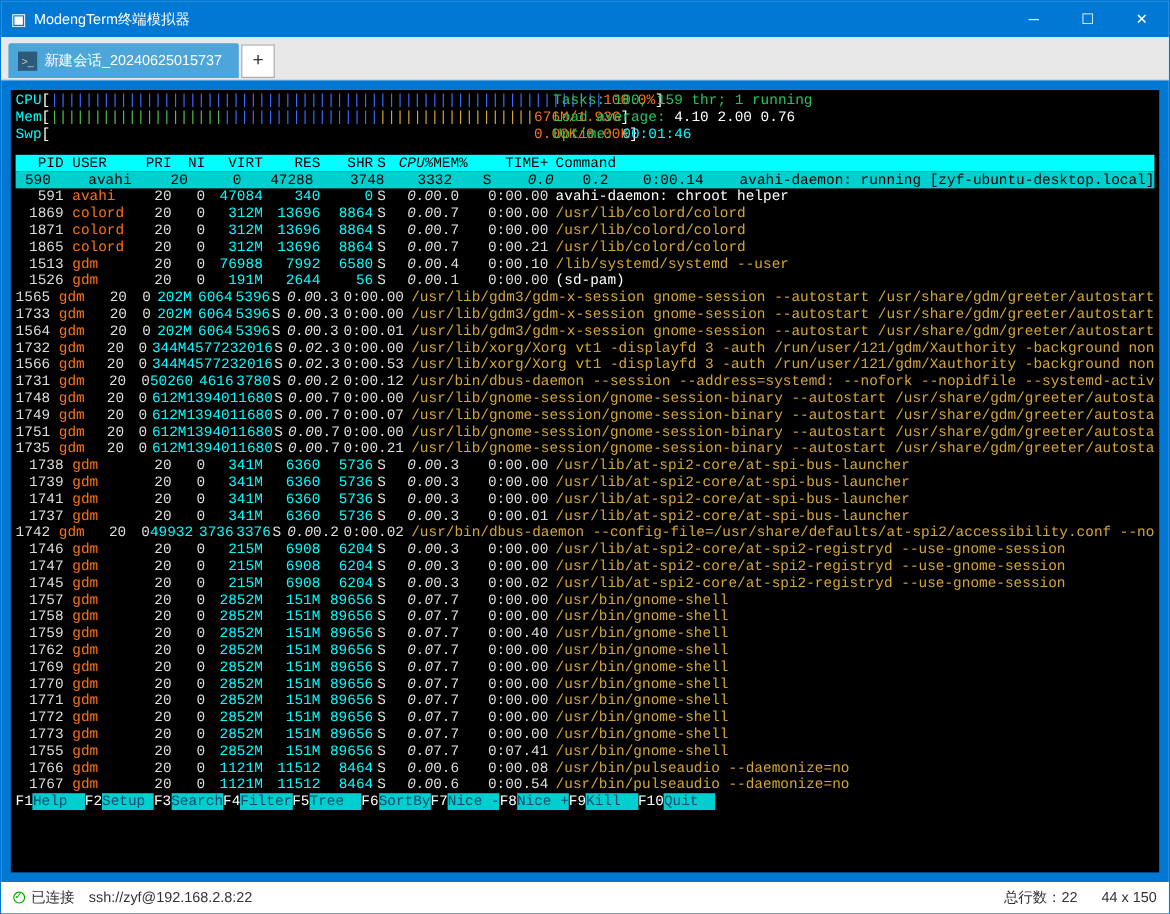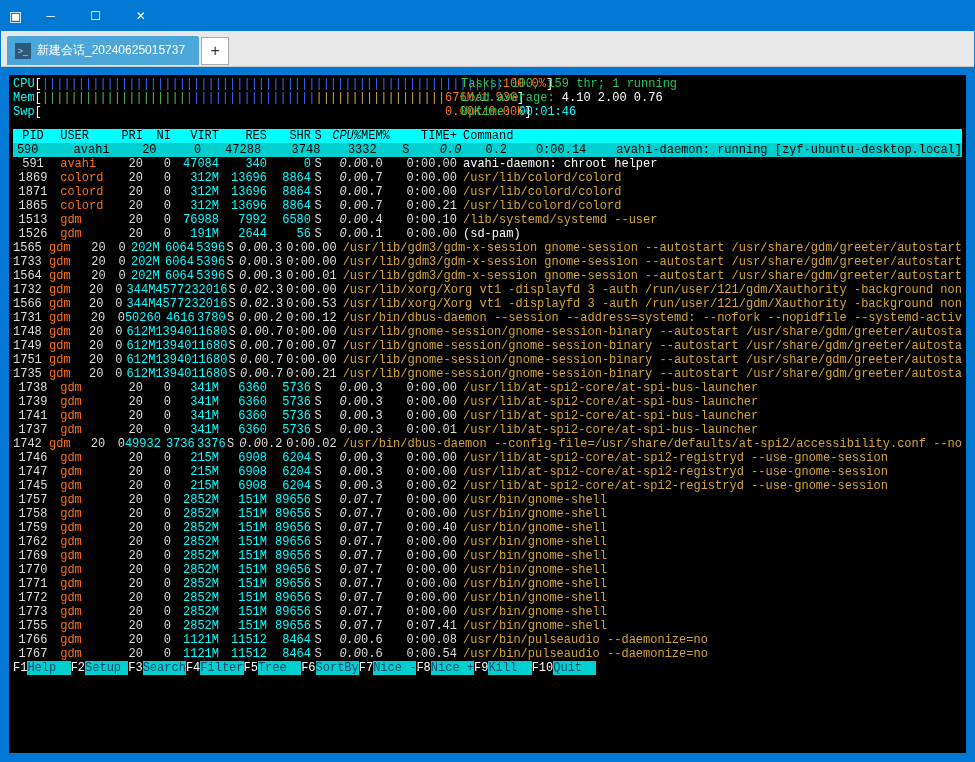--- a/index.html
+++ b/index.html
@@ -15,21 +15,21 @@
 .addtab { width: 28px; height: 28px; display: flex; align-items: center; justify-content: center; border: 1px solid #aaa; background: #fff; font-size: 16px; color:#333;}
 .term-outer { flex: 1; background: #0078d4; padding: 8px; overflow: hidden; }
 .term { width: 100%; height: 100%; background: #000; font-family: "Consolas","Courier New",monospace; font-size: 12px; line-height: 14px; color: #ddd; overflow: hidden; white-space: pre; padding: 2px 4px; }
 .statusbar { height: 26px; background: #fff; display: flex; align-items: center; padding: 0 10px; font-size: 12px; color: #333; }
 .statusbar .dot { width: 10px; height: 10px; border: 1.5px solid #0a0; border-radius: 50%; margin-right: 5px; position: relative; }
 .statusbar .dot::after { content:"✓"; color:#0a0; font-size:8px; position:absolute; left:0; top:-2px;}
 .statusbar .spacer { flex: 1; }
 
 .hrow { display: flex; }
 .hrow span { display: inline-block; }
-.c-pid{width:40px;text-align:center;}
+.c-pid{width:40px;text-align:right;}
 .c-user{width:62px;color:#444;text-align:left;}
 .c-pri{width:28px;text-align:right;}
 .c-ni{width:28px;text-align:right;}
 .c-virt{width:48px;text-align:right;}
 .c-res{width:48px;text-align:right;}
 .c-shr{width:44px;text-align:right;}
 .c-s{width:14px;text-align:center;}
 .c-cpu{width:36px;text-align:right;font-style:italic;}
 .c-mem{width:36px;}
 .c-time{width:60px;text-align:right;}
@@ -45,30 +45,42 @@
 .fn-bar{color:#fff;}
 .fn-bar .lbl{background:#00cfcf;color:#0c4a6e;}
 </style>
 </head>
 <body>
 
 <div class="window">
 
   <div class="titlebar">
     <span class="icon">▣</span>
+    <span class="title">ModengTerm终端模拟器</span>
     <div class="winbtn">─</div>
     <div class="winbtn">☐</div>
     <div class="winbtn">✕</div>
   </div>
 
   <div class="tabbar">
     <div class="tab">
       <span class="tabicon">&gt;_</span>
       <span>新建会话_20240625015737</span>
     </div>
     <div class="addtab">+</div>
   </div>
 
   <div class="term-outer">
     <div class="term" id="term"><div class="hrow"><span style="width:448px"><span class="clr-teal">CPU</span><span class="clr-white">[</span><span style="color:#3a6aff">||||||||||||||||||||||||||||||||||||||||||||||||||||||||||||||||</span><span class="clr-grey">100.0%</span><span class="clr-white">]</span></span><span class="clr-drkteal">Tasks: 100, 159 thr; 1 running</span></div><div class="hrow"><span style="width:448px"><span class="clr-teal">Mem</span><span class="clr-white">[</span><span style="color:#4ec04e">||||||||||||||||||||</span><span style="color:#3a6aff">||||||||||||||||||</span><span class="clr-gold">||||||||||||||||||</span><span class="clr-grey">676M/1.93G</span><span class="clr-white">]</span></span><span class="clr-drkteal">Load average: </span><span class="clr-white">4.10 2.00 0.76</span></div><div class="hrow"><span style="width:448px"><span class="clr-teal">Swp</span><span class="clr-white">[</span>                                                        <span class="clr-grey">0.00K/0.00K</span><span class="clr-white">]</span></span><span class="clr-drkteal">Uptime: </span><span class="clr-teal">00:01:46</span></div><div style="height:10px"></div><div class="hrow header-line"><span class="c-pid">PID</span><span class="c-user" style="color:#000"> USER</span><span class="c-pri">PRI</span><span class="c-ni">NI</span><span class="c-virt">VIRT</span><span class="c-res">RES</span><span class="c-shr">SHR</span><span class="c-s">S</span><span class="c-cpu">CPU%</span><span class="c-mem">MEM%</span><span class="c-time">TIME+</span><span class="c-cmd">Command</span></div><div class="hrow sel-line"><span class="c-pid">590</span><span class="c-user clr-black"> avahi</span><span class="c-pri">20</span><span class="c-ni">0</span><span class="c-virt ">47288</span><span class="c-res ">3748</span><span class="c-shr ">3332</span><span class="c-s">S</span><span class="c-cpu">0.0</span><span class="c-mem">0.2</span><span class="c-time">0:00.14</span><span class="c-cmd clr-black">avahi-daemon: running [zyf-ubuntu-desktop.local]</span></div><div class="hrow"><span class="c-pid">591</span><span class="c-user clr-grey"> avahi</span><span class="c-pri">20</span><span class="c-ni">0</span><span class="c-virt clr-teal">47084</span><span class="c-res clr-teal">340</span><span class="c-shr clr-teal">0</span><span class="c-s">S</span><span class="c-cpu">0.0</span><span class="c-mem">0.0</span><span class="c-time">0:00.00</span><span class="c-cmd clr-white">avahi-daemon: chroot helper</span></div><div class="hrow"><span class="c-pid">1869</span><span class="c-user clr-grey"> colord</span><span class="c-pri">20</span><span class="c-ni">0</span><span class="c-virt clr-teal">312M</span><span class="c-res clr-teal">13696</span><span class="c-shr clr-teal">8864</span><span class="c-s">S</span><span class="c-cpu">0.0</span><span class="c-mem">0.7</span><span class="c-time">0:00.00</span><span class="c-cmd clr-gold">/usr/lib/colord/colord</span></div><div class="hrow"><span class="c-pid">1871</span><span class="c-user clr-grey"> colord</span><span class="c-pri">20</span><span class="c-ni">0</span><span class="c-virt clr-teal">312M</span><span class="c-res clr-teal">13696</span><span class="c-shr clr-teal">8864</span><span class="c-s">S</span><span class="c-cpu">0.0</span><span class="c-mem">0.7</span><span class="c-time">0:00.00</span><span class="c-cmd clr-gold">/usr/lib/colord/colord</span></div><div class="hrow"><span class="c-pid">1865</span><span class="c-user clr-grey"> colord</span><span class="c-pri">20</span><span class="c-ni">0</span><span class="c-virt clr-teal">312M</span><span class="c-res clr-teal">13696</span><span class="c-shr clr-teal">8864</span><span class="c-s">S</span><span class="c-cpu">0.0</span><span class="c-mem">0.7</span><span class="c-time">0:00.21</span><span class="c-cmd clr-gold">/usr/lib/colord/colord</span></div><div class="hrow"><span class="c-pid">1513</span><span class="c-user clr-grey"> gdm</span><span class="c-pri">20</span><span class="c-ni">0</span><span class="c-virt clr-teal">76988</span><span class="c-res clr-teal">7992</span><span class="c-shr clr-teal">6580</span><span class="c-s">S</span><span class="c-cpu">0.0</span><span class="c-mem">0.4</span><span class="c-time">0:00.10</span><span class="c-cmd clr-gold">/lib/systemd/systemd --user</span></div><div class="hrow"><span class="c-pid">1526</span><span class="c-user clr-grey"> gdm</span><span class="c-pri">20</span><span class="c-ni">0</span><span class="c-virt clr-teal">191M</span><span class="c-res clr-teal">2644</span><span class="c-shr clr-teal">56</span><span class="c-s">S</span><span class="c-cpu">0.0</span><span class="c-mem">0.1</span><span class="c-time">0:00.00</span><span class="c-cmd clr-white">(sd-pam)</span></div><div class="hrow"><span class="c-pid">1565</span><span class="c-user clr-grey"> gdm</span><span class="c-pri">20</span><span class="c-ni">0</span><span class="c-virt clr-teal">202M</span><span class="c-res clr-teal">6064</span><span class="c-shr clr-teal">5396</span><span class="c-s">S</span><span class="c-cpu">0.0</span><span class="c-mem">0.3</span><span class="c-time">0:00.00</span><span class="c-cmd clr-gold">/usr/lib/gdm3/gdm-x-session gnome-session --autostart /usr/share/gdm/greeter/autostart</span></div><div class="hrow"><span class="c-pid">1733</span><span class="c-user clr-grey"> gdm</span><span class="c-pri">20</span><span class="c-ni">0</span><span class="c-virt clr-teal">202M</span><span class="c-res clr-teal">6064</span><span class="c-shr clr-teal">5396</span><span class="c-s">S</span><span class="c-cpu">0.0</span><span class="c-mem">0.3</span><span class="c-time">0:00.00</span><span class="c-cmd clr-gold">/usr/lib/gdm3/gdm-x-session gnome-session --autostart /usr/share/gdm/greeter/autostart</span></div><div class="hrow"><span class="c-pid">1564</span><span class="c-user clr-grey"> gdm</span><span class="c-pri">20</span><span class="c-ni">0</span><span class="c-virt clr-teal">202M</span><span class="c-res clr-teal">6064</span><span class="c-shr clr-teal">5396</span><span class="c-s">S</span><span class="c-cpu">0.0</span><span class="c-mem">0.3</span><span class="c-time">0:00.01</span><span class="c-cmd clr-gold">/usr/lib/gdm3/gdm-x-session gnome-session --autostart /usr/share/gdm/greeter/autostart</span></div><div class="hrow"><span class="c-pid">1732</span><span class="c-user clr-grey"> gdm</span><span class="c-pri">20</span><span class="c-ni">0</span><span class="c-virt clr-teal">344M</span><span class="c-res clr-teal">45772</span><span class="c-shr clr-teal">32016</span><span class="c-s">S</span><span class="c-cpu">0.0</span><span class="c-mem">2.3</span><span class="c-time">0:00.00</span><span class="c-cmd clr-gold">/usr/lib/xorg/Xorg vt1 -displayfd 3 -auth /run/user/121/gdm/Xauthority -background non</span></div><div class="hrow"><span class="c-pid">1566</span><span class="c-user clr-grey"> gdm</span><span class="c-pri">20</span><span class="c-ni">0</span><span class="c-virt clr-teal">344M</span><span class="c-res clr-teal">45772</span><span class="c-shr clr-teal">32016</span><span class="c-s">S</span><span class="c-cpu">0.0</span><span class="c-mem">2.3</span><span class="c-time">0:00.53</span><span class="c-cmd clr-gold">/usr/lib/xorg/Xorg vt1 -displayfd 3 -auth /run/user/121/gdm/Xauthority -background non</span></div><div class="hrow"><span class="c-pid">1731</span><span class="c-user clr-grey"> gdm</span><span class="c-pri">20</span><span class="c-ni">0</span><span class="c-virt clr-teal">50260</span><span class="c-res clr-teal">4616</span><span class="c-shr clr-teal">3780</span><span class="c-s">S</span><span class="c-cpu">0.0</span><span class="c-mem">0.2</span><span class="c-time">0:00.12</span><span class="c-cmd clr-gold">/usr/bin/dbus-daemon --session --address=systemd: --nofork --nopidfile --systemd-activ</span></div><div class="hrow"><span class="c-pid">1748</span><span class="c-user clr-grey"> gdm</span><span class="c-pri">20</span><span class="c-ni">0</span><span class="c-virt clr-teal">612M</span><span class="c-res clr-teal">13940</span><span class="c-shr clr-teal">11680</span><span class="c-s">S</span><span class="c-cpu">0.0</span><span class="c-mem">0.7</span><span class="c-time">0:00.00</span><span class="c-cmd clr-gold">/usr/lib/gnome-session/gnome-session-binary --autostart /usr/share/gdm/greeter/autosta</span></div><div class="hrow"><span class="c-pid">1749</span><span class="c-user clr-grey"> gdm</span><span class="c-pri">20</span><span class="c-ni">0</span><span class="c-virt clr-teal">612M</span><span class="c-res clr-teal">13940</span><span class="c-shr clr-teal">11680</span><span class="c-s">S</span><span class="c-cpu">0.0</span><span class="c-mem">0.7</span><span class="c-time">0:00.07</span><span class="c-cmd clr-gold">/usr/lib/gnome-session/gnome-session-binary --autostart /usr/share/gdm/greeter/autosta</span></div><div class="hrow"><span class="c-pid">1751</span><span class="c-user clr-grey"> gdm</span><span class="c-pri">20</span><span class="c-ni">0</span><span class="c-virt clr-teal">612M</span><span class="c-res clr-teal">13940</span><span class="c-shr clr-teal">11680</span><span class="c-s">S</span><span class="c-cpu">0.0</span><span class="c-mem">0.7</span><span class="c-time">0:00.00</span><span class="c-cmd clr-gold">/usr/lib/gnome-session/gnome-session-binary --autostart /usr/share/gdm/greeter/autosta</span></div><div class="hrow"><span class="c-pid">1735</span><span class="c-user clr-grey"> gdm</span><span class="c-pri">20</span><span class="c-ni">0</span><span class="c-virt clr-teal">612M</span><span class="c-res clr-teal">13940</span><span class="c-shr clr-teal">11680</span><span class="c-s">S</span><span class="c-cpu">0.0</span><span class="c-mem">0.7</span><span class="c-time">0:00.21</span><span class="c-cmd clr-gold">/usr/lib/gnome-session/gnome-session-binary --autostart /usr/share/gdm/greeter/autosta</span></div><div class="hrow"><span class="c-pid">1738</span><span class="c-user clr-grey"> gdm</span><span class="c-pri">20</span><span class="c-ni">0</span><span class="c-virt clr-teal">341M</span><span class="c-res clr-teal">6360</span><span class="c-shr clr-teal">5736</span><span class="c-s">S</span><span class="c-cpu">0.0</span><span class="c-mem">0.3</span><span class="c-time">0:00.00</span><span class="c-cmd clr-gold">/usr/lib/at-spi2-core/at-spi-bus-launcher</span></div><div class="hrow"><span class="c-pid">1739</span><span class="c-user clr-grey"> gdm</span><span class="c-pri">20</span><span class="c-ni">0</span><span class="c-virt clr-teal">341M</span><span class="c-res clr-teal">6360</span><span class="c-shr clr-teal">5736</span><span class="c-s">S</span><span class="c-cpu">0.0</span><span class="c-mem">0.3</span><span class="c-time">0:00.00</span><span class="c-cmd clr-gold">/usr/lib/at-spi2-core/at-spi-bus-launcher</span></div><div class="hrow"><span class="c-pid">1741</span><span class="c-user clr-grey"> gdm</span><span class="c-pri">20</span><span class="c-ni">0</span><span class="c-virt clr-teal">341M</span><span class="c-res clr-teal">6360</span><span class="c-shr clr-teal">5736</span><span class="c-s">S</span><span class="c-cpu">0.0</span><span class="c-mem">0.3</span><span class="c-time">0:00.00</span><span class="c-cmd clr-gold">/usr/lib/at-spi2-core/at-spi-bus-launcher</span></div><div class="hrow"><span class="c-pid">1737</span><span class="c-user clr-grey"> gdm</span><span class="c-pri">20</span><span class="c-ni">0</span><span class="c-virt clr-teal">341M</span><span class="c-res clr-teal">6360</span><span class="c-shr clr-teal">5736</span><span class="c-s">S</span><span class="c-cpu">0.0</span><span class="c-mem">0.3</span><span class="c-time">0:00.01</span><span class="c-cmd clr-gold">/usr/lib/at-spi2-core/at-spi-bus-launcher</span></div><div class="hrow"><span class="c-pid">1742</span><span class="c-user clr-grey"> gdm</span><span class="c-pri">20</span><span class="c-ni">0</span><span class="c-virt clr-teal">49932</span><span class="c-res clr-teal">3736</span><span class="c-shr clr-teal">3376</span><span class="c-s">S</span><span class="c-cpu">0.0</span><span class="c-mem">0.2</span><span class="c-time">0:00.02</span><span class="c-cmd clr-gold">/usr/bin/dbus-daemon --config-file=/usr/share/defaults/at-spi2/accessibility.conf --no</span></div><div class="hrow"><span class="c-pid">1746</span><span class="c-user clr-grey"> gdm</span><span class="c-pri">20</span><span class="c-ni">0</span><span class="c-virt clr-teal">215M</span><span class="c-res clr-teal">6908</span><span class="c-shr clr-teal">6204</span><span class="c-s">S</span><span class="c-cpu">0.0</span><span class="c-mem">0.3</span><span class="c-time">0:00.00</span><span class="c-cmd clr-gold">/usr/lib/at-spi2-core/at-spi2-registryd --use-gnome-session</span></div><div class="hrow"><span class="c-pid">1747</span><span class="c-user clr-grey"> gdm</span><span class="c-pri">20</span><span class="c-ni">0</span><span class="c-virt clr-teal">215M</span><span class="c-res clr-teal">6908</span><span class="c-shr clr-teal">6204</span><span class="c-s">S</span><span class="c-cpu">0.0</span><span class="c-mem">0.3</span><span class="c-time">0:00.00</span><span class="c-cmd clr-gold">/usr/lib/at-spi2-core/at-spi2-registryd --use-gnome-session</span></div><div class="hrow"><span class="c-pid">1745</span><span class="c-user clr-grey"> gdm</span><span class="c-pri">20</span><span class="c-ni">0</span><span class="c-virt clr-teal">215M</span><span class="c-res clr-teal">6908</span><span class="c-shr clr-teal">6204</span><span class="c-s">S</span><span class="c-cpu">0.0</span><span class="c-mem">0.3</span><span class="c-time">0:00.02</span><span class="c-cmd clr-gold">/usr/lib/at-spi2-core/at-spi2-registryd --use-gnome-session</span></div><div class="hrow"><span class="c-pid">1757</span><span class="c-user clr-grey"> gdm</span><span class="c-pri">20</span><span class="c-ni">0</span><span class="c-virt clr-teal">2852M</span><span class="c-res clr-teal">151M</span><span class="c-shr clr-teal">89656</span><span class="c-s">S</span><span class="c-cpu">0.0</span><span class="c-mem">7.7</span><span class="c-time">0:00.00</span><span class="c-cmd clr-gold">/usr/bin/gnome-shell</span></div><div class="hrow"><span class="c-pid">1758</span><span class="c-user clr-grey"> gdm</span><span class="c-pri">20</span><span class="c-ni">0</span><span class="c-virt clr-teal">2852M</span><span class="c-res clr-teal">151M</span><span class="c-shr clr-teal">89656</span><span class="c-s">S</span><span class="c-cpu">0.0</span><span class="c-mem">7.7</span><span class="c-time">0:00.00</span><span class="c-cmd clr-gold">/usr/bin/gnome-shell</span></div><div class="hrow"><span class="c-pid">1759</span><span class="c-user clr-grey"> gdm</span><span class="c-pri">20</span><span class="c-ni">0</span><span class="c-virt clr-teal">2852M</span><span class="c-res clr-teal">151M</span><span class="c-shr clr-teal">89656</span><span class="c-s">S</span><span class="c-cpu">0.0</span><span class="c-mem">7.7</span><span class="c-time">0:00.40</span><span class="c-cmd clr-gold">/usr/bin/gnome-shell</span></div><div class="hrow"><span class="c-pid">1762</span><span class="c-user clr-grey"> gdm</span><span class="c-pri">20</span><span class="c-ni">0</span><span class="c-virt clr-teal">2852M</span><span class="c-res clr-teal">151M</span><span class="c-shr clr-teal">89656</span><span class="c-s">S</span><span class="c-cpu">0.0</span><span class="c-mem">7.7</span><span class="c-time">0:00.00</span><span class="c-cmd clr-gold">/usr/bin/gnome-shell</span></div><div class="hrow"><span class="c-pid">1769</span><span class="c-user clr-grey"> gdm</span><span class="c-pri">20</span><span class="c-ni">0</span><span class="c-virt clr-teal">2852M</span><span class="c-res clr-teal">151M</span><span class="c-shr clr-teal">89656</span><span class="c-s">S</span><span class="c-cpu">0.0</span><span class="c-mem">7.7</span><span class="c-time">0:00.00</span><span class="c-cmd clr-gold">/usr/bin/gnome-shell</span></div><div class="hrow"><span class="c-pid">1770</span><span class="c-user clr-grey"> gdm</span><span class="c-pri">20</span><span class="c-ni">0</span><span class="c-virt clr-teal">2852M</span><span class="c-res clr-teal">151M</span><span class="c-shr clr-teal">89656</span><span class="c-s">S</span><span class="c-cpu">0.0</span><span class="c-mem">7.7</span><span class="c-time">0:00.00</span><span class="c-cmd clr-gold">/usr/bin/gnome-shell</span></div><div class="hrow"><span class="c-pid">1771</span><span class="c-user clr-grey"> gdm</span><span class="c-pri">20</span><span class="c-ni">0</span><span class="c-virt clr-teal">2852M</span><span class="c-res clr-teal">151M</span><span class="c-shr clr-teal">89656</span><span class="c-s">S</span><span class="c-cpu">0.0</span><span class="c-mem">7.7</span><span class="c-time">0:00.00</span><span class="c-cmd clr-gold">/usr/bin/gnome-shell</span></div><div class="hrow"><span class="c-pid">1772</span><span class="c-user clr-grey"> gdm</span><span class="c-pri">20</span><span class="c-ni">0</span><span class="c-virt clr-teal">2852M</span><span class="c-res clr-teal">151M</span><span class="c-shr clr-teal">89656</span><span class="c-s">S</span><span class="c-cpu">0.0</span><span class="c-mem">7.7</span><span class="c-time">0:00.00</span><span class="c-cmd clr-gold">/usr/bin/gnome-shell</span></div><div class="hrow"><span class="c-pid">1773</span><span class="c-user clr-grey"> gdm</span><span class="c-pri">20</span><span class="c-ni">0</span><span class="c-virt clr-teal">2852M</span><span class="c-res clr-teal">151M</span><span class="c-shr clr-teal">89656</span><span class="c-s">S</span><span class="c-cpu">0.0</span><span class="c-mem">7.7</span><span class="c-time">0:00.00</span><span class="c-cmd clr-gold">/usr/bin/gnome-shell</span></div><div class="hrow"><span class="c-pid">1755</span><span class="c-user clr-grey"> gdm</span><span class="c-pri">20</span><span class="c-ni">0</span><span class="c-virt clr-teal">2852M</span><span class="c-res clr-teal">151M</span><span class="c-shr clr-teal">89656</span><span class="c-s">S</span><span class="c-cpu">0.0</span><span class="c-mem">7.7</span><span class="c-time">0:07.41</span><span class="c-cmd clr-gold">/usr/bin/gnome-shell</span></div><div class="hrow"><span class="c-pid">1766</span><span class="c-user clr-grey"> gdm</span><span class="c-pri">20</span><span class="c-ni">0</span><span class="c-virt clr-teal">1121M</span><span class="c-res clr-teal">11512</span><span class="c-shr clr-teal">8464</span><span class="c-s">S</span><span class="c-cpu">0.0</span><span class="c-mem">0.6</span><span class="c-time">0:00.08</span><span class="c-cmd clr-gold">/usr/bin/pulseaudio --daemonize=no</span></div><div class="hrow"><span class="c-pid">1767</span><span class="c-user clr-grey"> gdm</span><span class="c-pri">20</span><span class="c-ni">0</span><span class="c-virt clr-teal">1121M</span><span class="c-res clr-teal">11512</span><span class="c-shr clr-teal">8464</span><span class="c-s">S</span><span class="c-cpu">0.0</span><span class="c-mem">0.6</span><span class="c-time">0:00.54</span><span class="c-cmd clr-gold">/usr/bin/pulseaudio --daemonize=no</span></div><div class="fn-bar hrow"><span>F1</span><span class="lbl">Help  </span><span>F2</span><span class="lbl">Setup </span><span>F3</span><span class="lbl">Search</span><span>F4</span><span class="lbl">Filter</span><span>F5</span><span class="lbl">Tree  </span><span>F6</span><span class="lbl">SortBy</span><span>F7</span><span class="lbl">Nice -</span><span>F8</span><span class="lbl">Nice +</span><span>F9</span><span class="lbl">Kill  </span><span>F10</span><span class="lbl">Quit  </span></div></div>
   </div>
 
+  <div class="statusbar">
+    <span class="dot"></span>
+    <span>已连接</span>
+    <span style="width:12px"></span>
+    <span>ssh://zyf@192.168.2.8:22</span>
+    <span class="spacer"></span>
+    <span>总行数：</span>
+    <span>22</span>
+    <span style="width:20px"></span>
+    <span>44 x 150</span>
+  </div>
 </div>
 
 </body></html>

